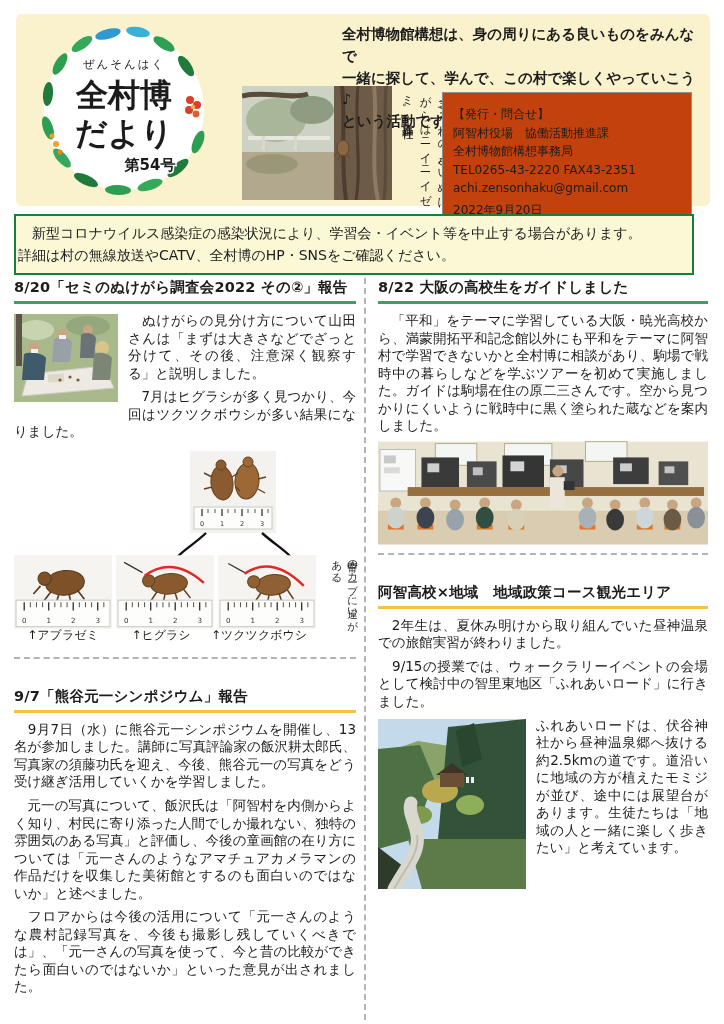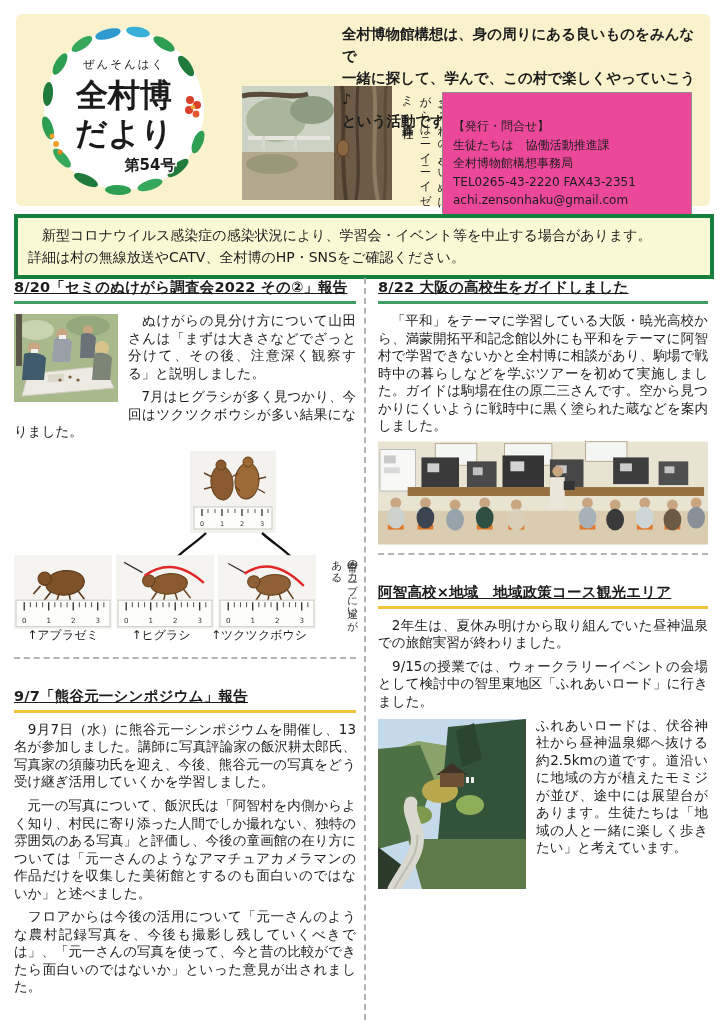--- a/index.html
+++ b/index.html
@@ -11,33 +11,33 @@
   
   .masthead { position:absolute; left:16px; top:14px; width:694px; height:192px;
     background:#f9f2cd; border-radius:6px; }
   .logo { position:absolute; left:22px; top:8px; width:172px; height:176px; }
   .tree-photo { position:absolute; left:226px; top:72px; width:150px; height:114px; }
   .cover-caption { position:absolute; left:382px; top:74px; height:122px;
     writing-mode:vertical-rl; font-size:11.5px; line-height:1.55; letter-spacing:1px; }
   .mission { position:absolute; right:12px; top:10px; width:356px; text-align:left;
     font-weight:bold; font-size:14.5px; line-height:1.5; }
   .publisher { position:absolute; right:18px; top:78px; width:228px;
-    background:#ec4899; border:1px solid #8f8f8f; padding:24px 10px 8px 10px;
+    background:#c2410c; border:1px solid #8f8f8f; padding:12px 10px 8px 10px;
     font-size:12px; line-height:1.55; }
   .publisher .pub-date { margin-top:3px; }
   
   .notice { position:absolute; left:14px; top:214px; width:672px;
-    border:4px solid #15803d; background:#fbf8d6; padding:7px 10px;
+    border:2px solid #15803d; background:#fbf8d6; padding:7px 2px;
     font-size:14px; line-height:1.55; }
   
   .columns { position:absolute; left:14px; top:278px; width:696px; height:742px; display:flex; }
   .col-left  { width:342px; }
   .col-right { width:330px; margin-left:8px; padding-left:12px; border-left:2px dashed #b3b3b3; }
   h2.art-h { font-size:14.5px; font-weight:bold; margin:0 0 8px 0; padding-bottom:4px;
-    border-bottom:3px solid #3f9e63; letter-spacing:0.2px;text-decoration:underline; }
+    border-bottom:3px solid #3f9e63; letter-spacing:0.2px; }
   h2.art-h.yellow { border-bottom-color:#f4c33e;margin-top:28px; }
   p.body { font-size:13.5px; line-height:1.3; margin:0 0 6px 0; text-align:justify; }
   .divider { border:none; border-top:2px dashed #b3b3b3; margin:8px 0 10px 0; }
   .float-photo { float:left; margin:2px 10px 4px 0; }
   svg.ph { display:block; }
   
   .cicada-fig { position:relative; height:198px; margin:4px 0 4px 0; }
   .note-box { position:absolute; left:0; top:8px; width:156px; background:#def0d2;
     padding:7px 8px; font-size:12.5px; line-height:1.45; text-align:justify; }
   .center-photo { position:absolute; left:176px; top:0; }
@@ -119,21 +119,21 @@
     <div class="cover-caption">土まみれの小さいぬけがらはニイニイゼミ。（春日神社）</div>
 
     <div class="mission">
       <div>全村博物館構想は、身の周りにある良いものをみんなで</div>
       <div>一緒に探して、学んで、この村で楽しくやっていこう♪</div>
       <div>という活動です。</div>
     </div>
 
     <div class="publisher">
       <div>【発行・問合せ】</div>
-      <div>生徒たちは　協働活動推進課</div>
+      <div>阿智村役場　協働活動推進課</div>
       <div>全村博物館構想事務局</div>
       <div>TEL0265-43-2220 FAX43-2351</div>
       <div>achi.zensonhaku@gmail.com</div>
       <div class="pub-date">2022年9月20日</div>
     </div>
   </header>
 
   <div class="notice">
     <div>　新型コロナウイルス感染症の感染状況により、学習会・イベント等を中止する場合があります。</div>
     <div>詳細は村の無線放送やCATV、全村博のHP・SNSをご確認ください。</div>

